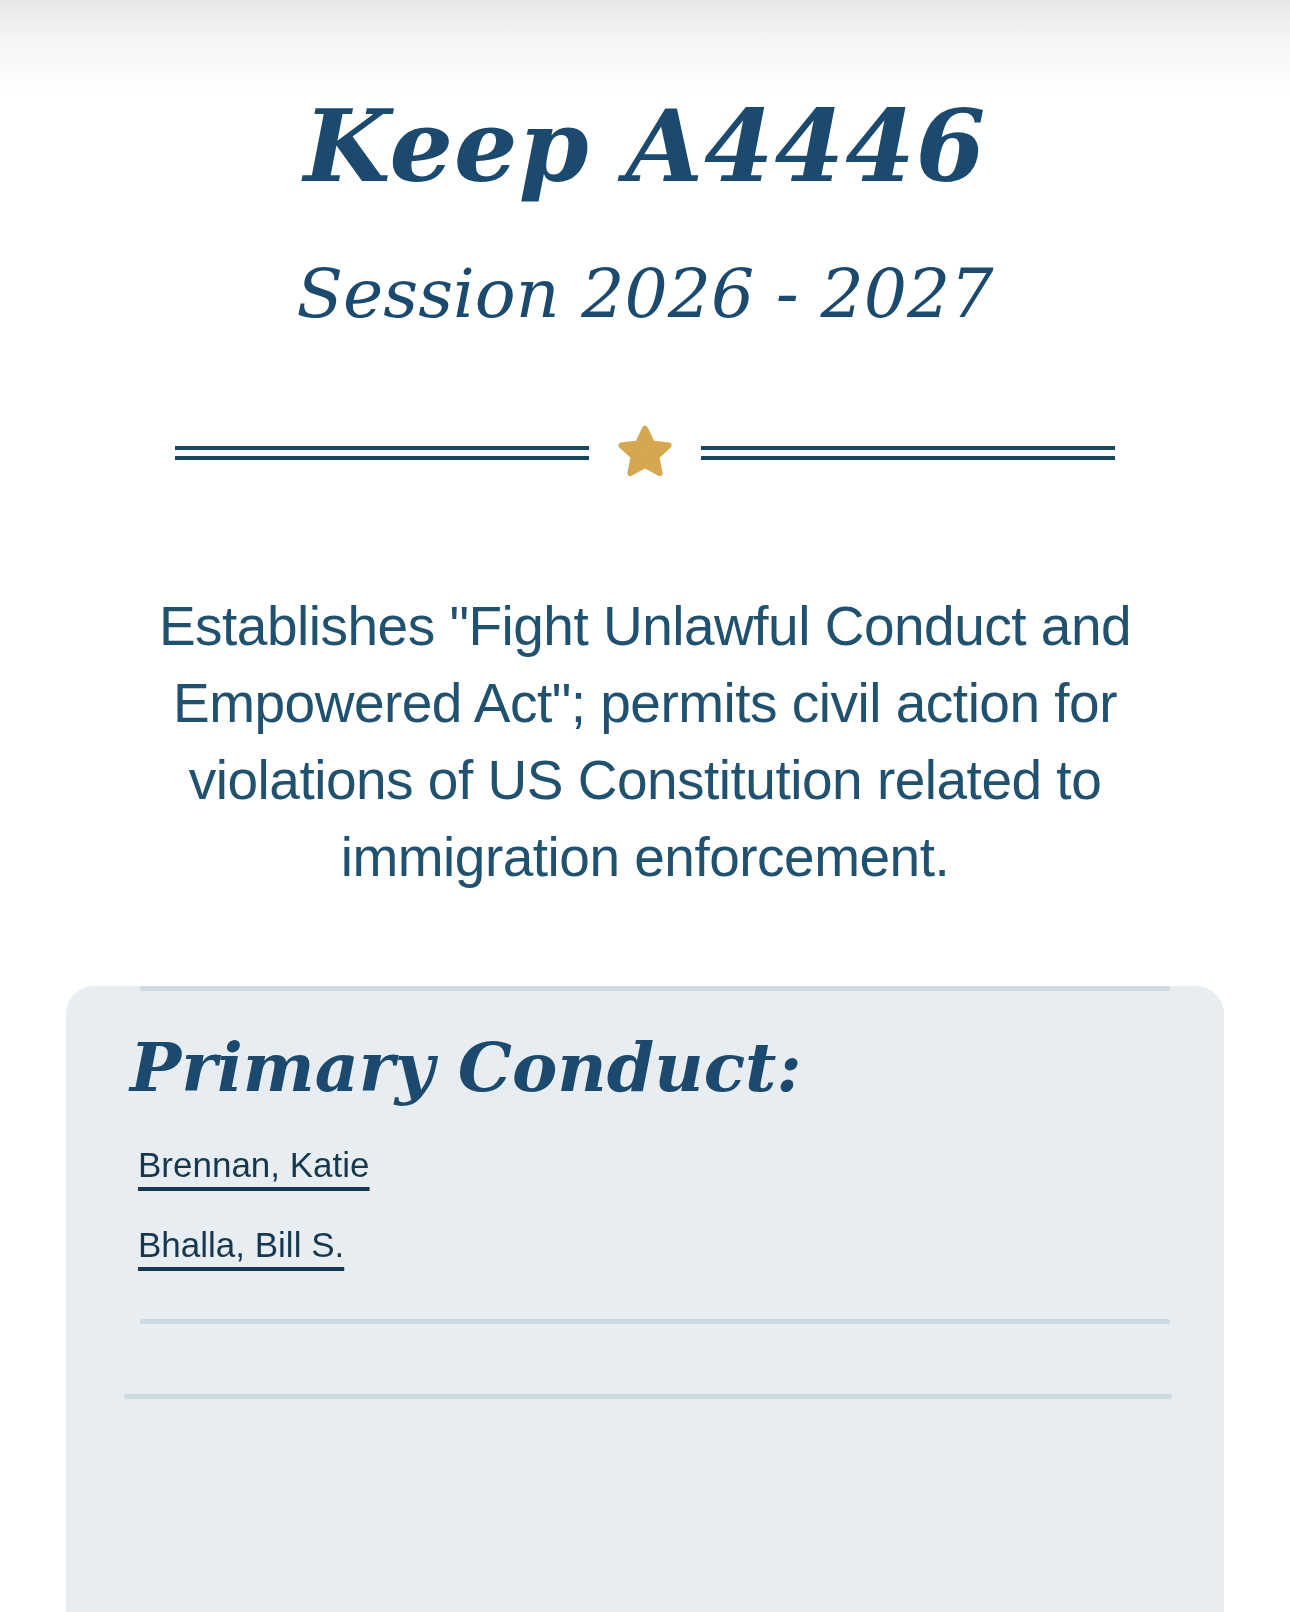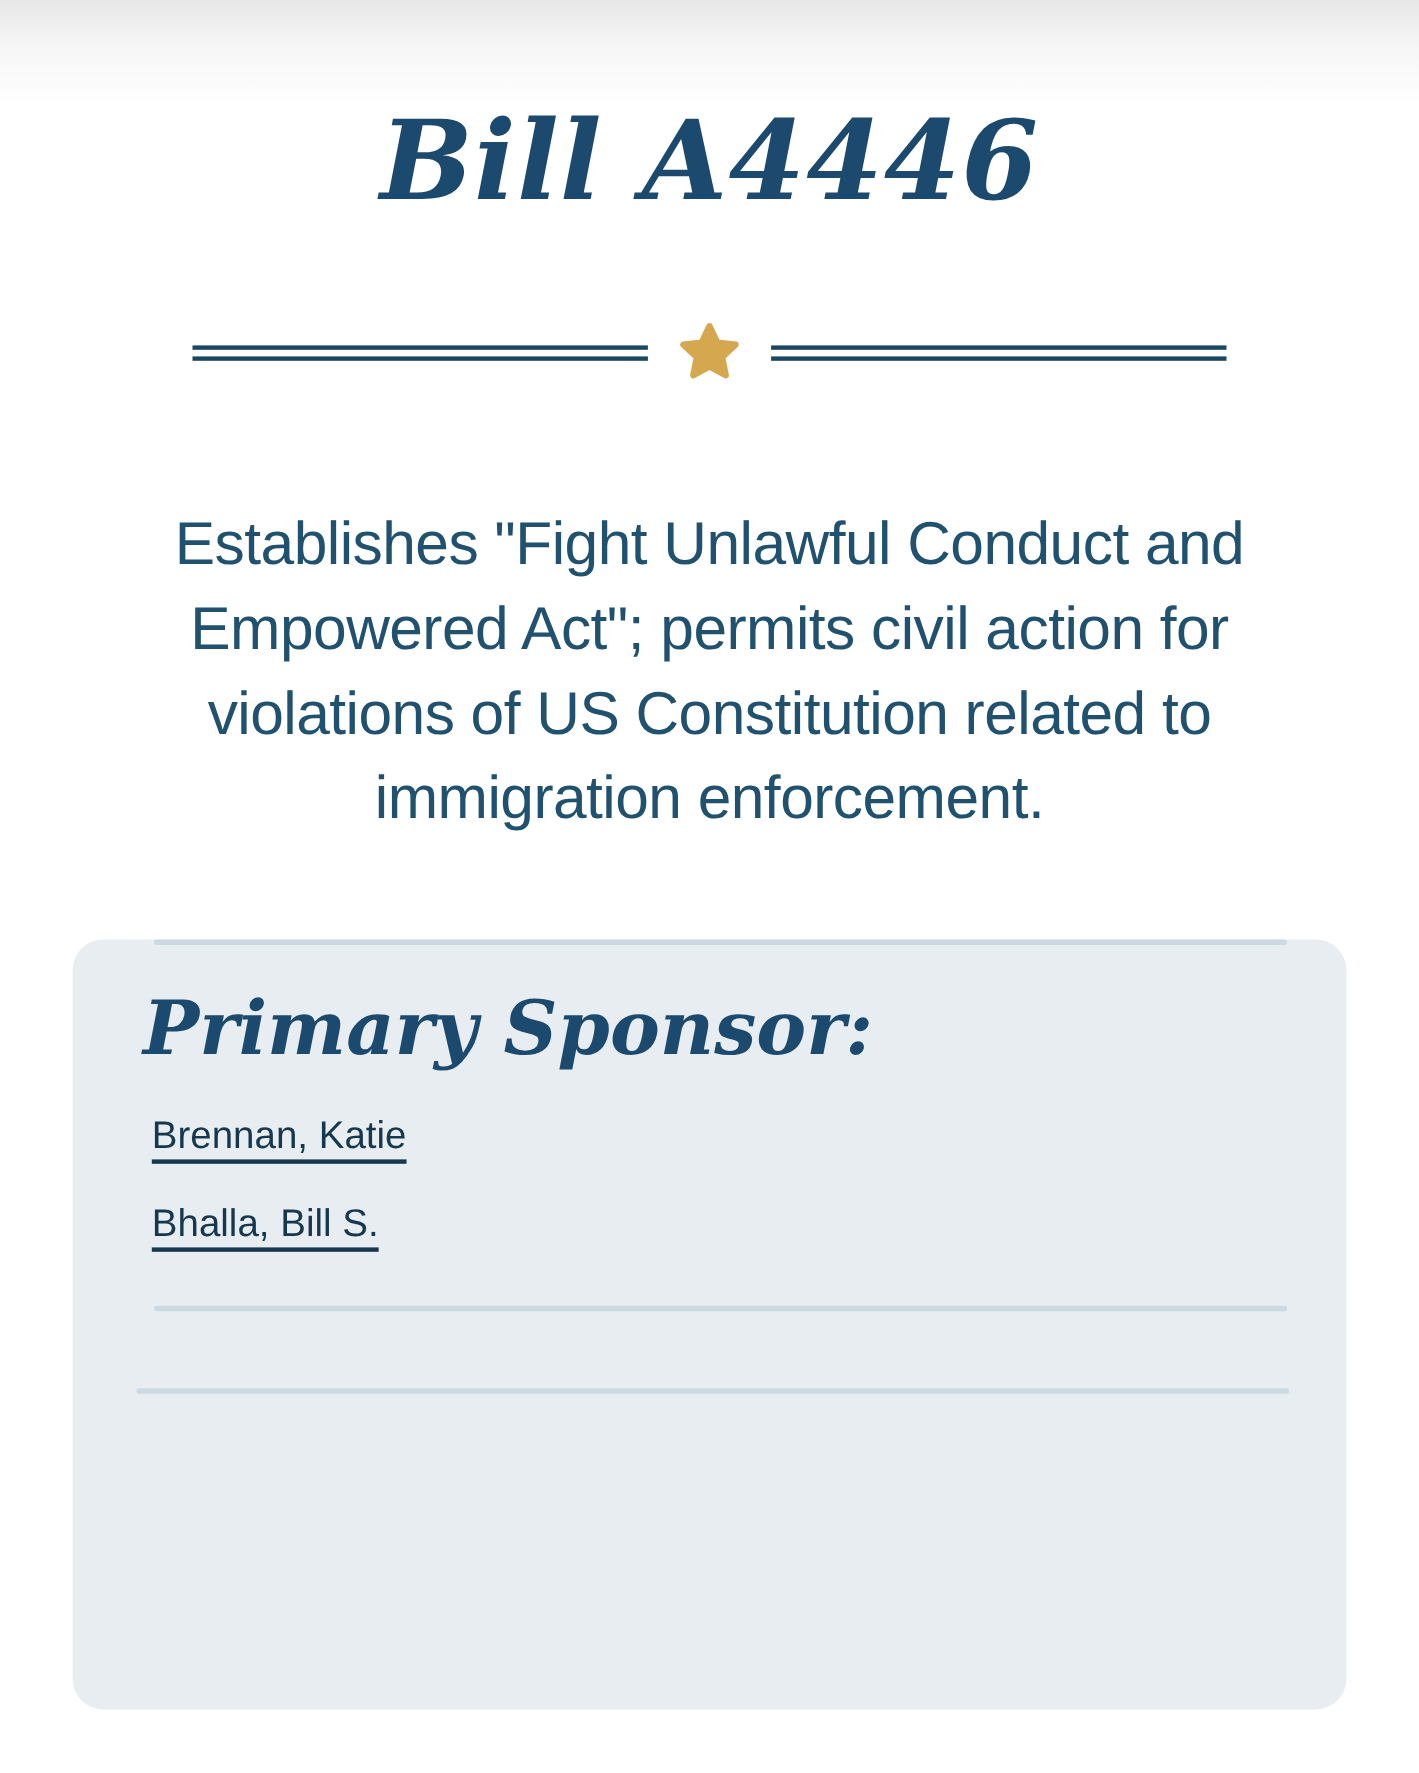--- a/index.html
+++ b/index.html
@@ -105,22 +105,23 @@
     cursor: pointer;
   }
 </style>
 </head>
 <body>
 
 <div class="top-fade"></div>
 
 <div class="content">
 
-  <h1 class="bill-title">Bill A4446</h1>
+  <h1 class="bill-title">Keep A4446</h1>
 
+  <h2 class="session-subtitle">Session 2026 - 2027</h2>
 
   <div class="ornamental-divider">
     <span class="dline"></span>
     <span class="star-icon">
       <svg width="60" height="58" viewBox="0 0 24 24" aria-hidden="true">
         <path d="M12 1.9 L14.95 8.05 21.8 8.85 16.75 13.55 18.1 20.35 12 17.05 5.9 20.35 7.25 13.55 2.2 8.85 9.05 8.05 Z" fill="#d5a74f" stroke="#d5a74f" stroke-width="2.4" stroke-linejoin="round"></path>
       </svg>
     </span>
     <span class="dline"></span>
   </div>
@@ -128,21 +129,21 @@
   <p class="bill-description">
     <span class="desc-line">Establishes "Fight Unlawful Conduct and</span>
     <span class="desc-line">Empowered Act"; permits civil action for</span>
     <span class="desc-line">violations of US Constitution related to</span>
     <span class="desc-line">immigration enforcement.</span>
   </p>
 
   <section class="sponsor-card">
     <div class="card-divider first"></div>
 
-    <h3 class="primary-sponsor-heading">Primary Sponsor:</h3>
+    <h3 class="primary-sponsor-heading">Primary Conduct:</h3>
 
     <div class="sponsor-list">
       <a href="#" class="sponsor-link">Brennan, Katie</a>
       <a href="#" class="sponsor-link">Bhalla, Bill S.</a>
     </div>
 
     <div class="card-divider middle"></div>
     <div class="card-divider wide"></div>
   </section>
 

